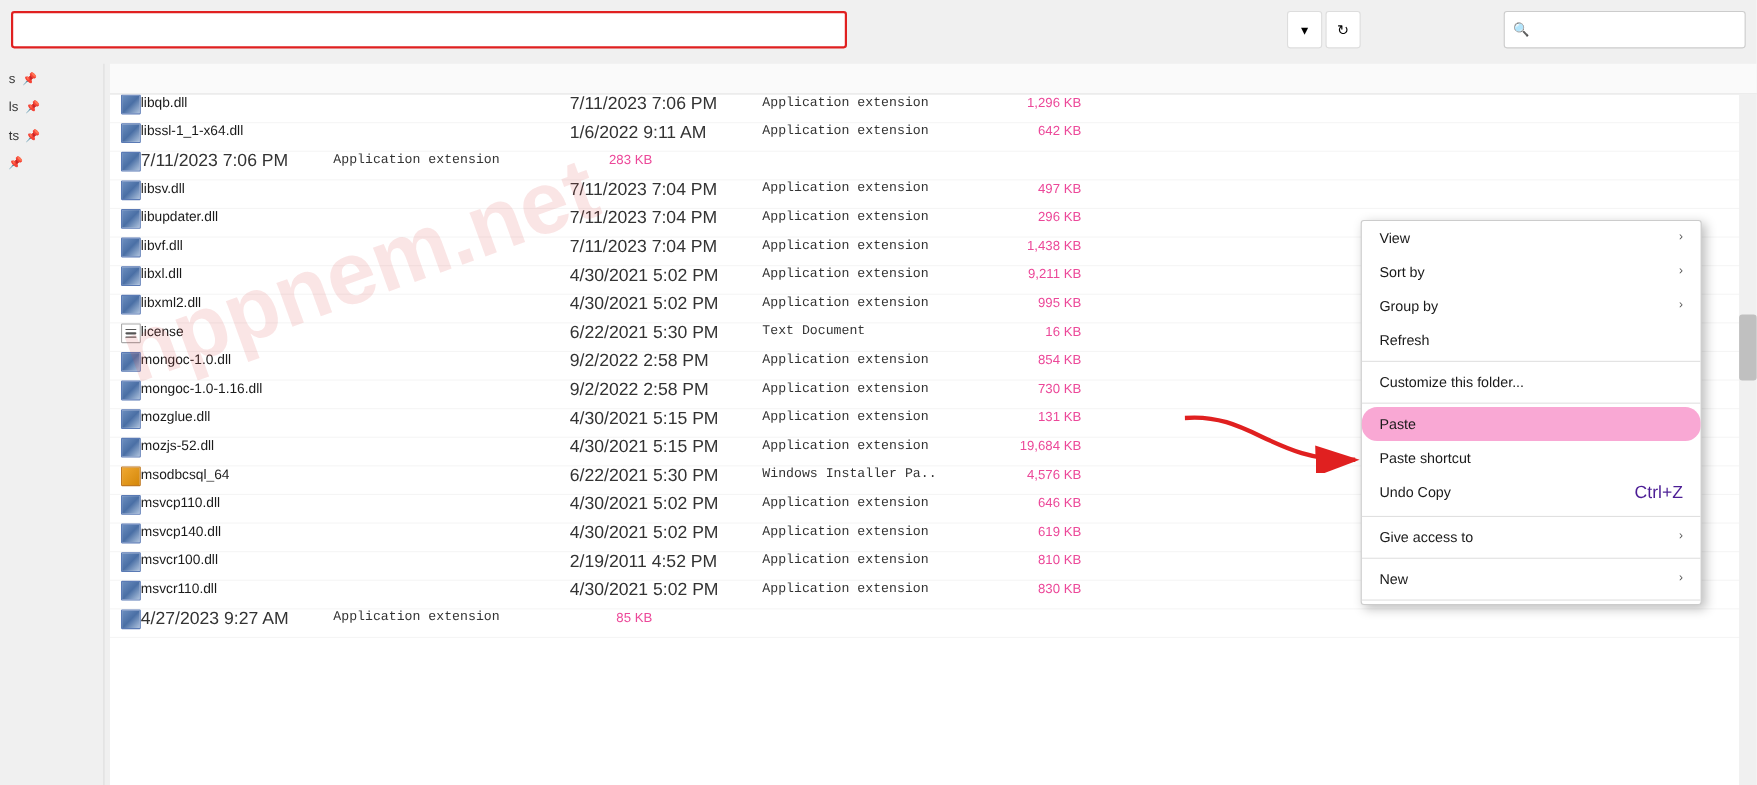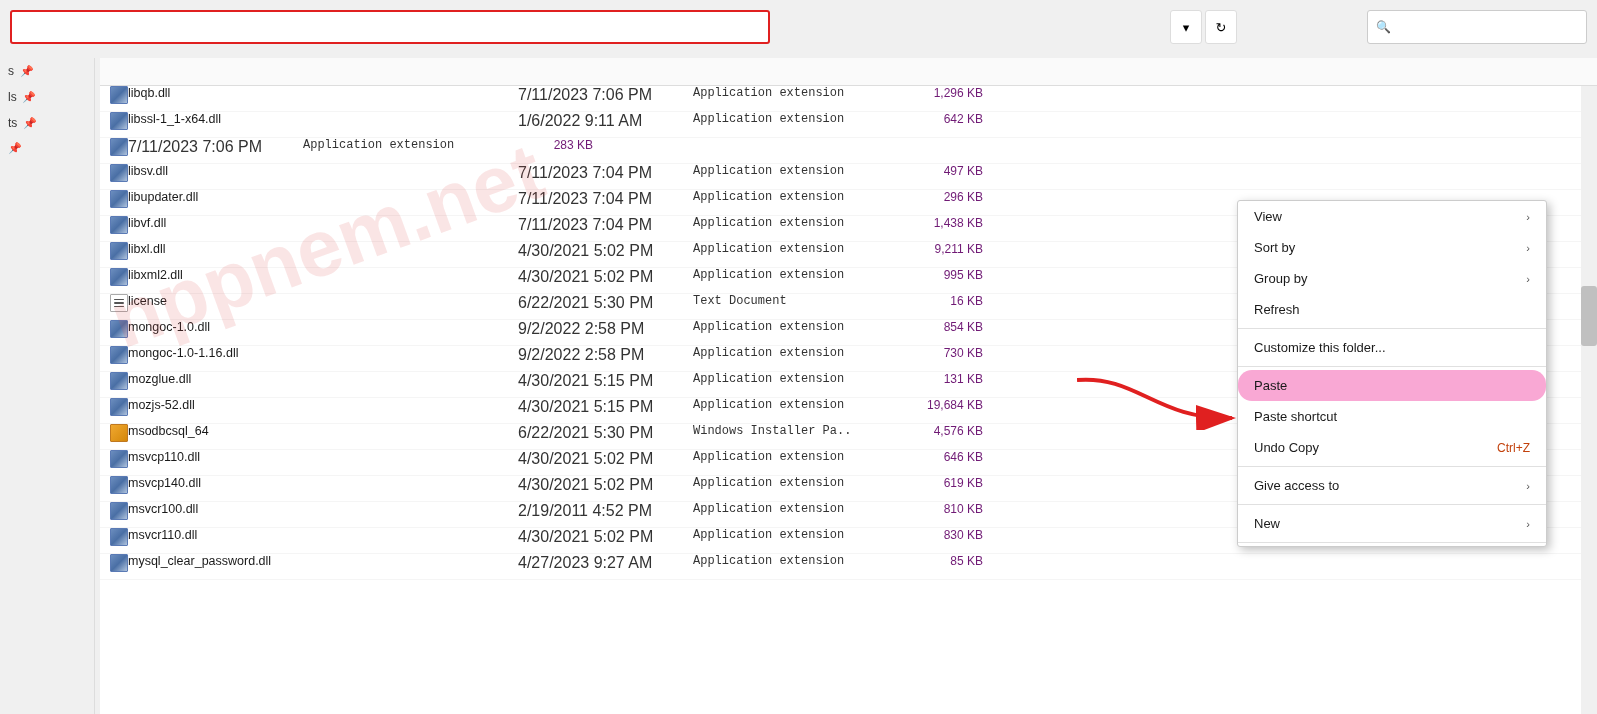--- a/index.html
+++ b/index.html
@@ -195,38 +195,37 @@
 
     .file-icon-txt .line {
       height: 1.5px;
       background: #555;
       border-radius: 1px;
     }
 
     .file-name { width: 390px; font-size: 12.5px; color: #1a1a1a; white-space: nowrap; overflow: hidden; }
     .file-date { width: 175px; font-size: 16px; color: #333; }
     .file-type { width: 210px; font-size: 12px; color: #333; font-family: Liberation Mono, monospace; }
-    .file-size { width: 100px; font-size: 12px; color: #701a75; text-align: right; padding-right: 20px; }
+    .file-size { width: 100px; font-size: 12px; color: #ec4899; text-align: right; padding-right: 20px; }
 
     
     .context-menu {
       position: absolute;
       top: 200px;
       right: 50px;
       width: 310px;
       background: white;
       border: 1px solid #ccc;
       box-shadow: 3px 3px 10px rgba(0,0,0,0.25);
       border-radius: 3px;
       z-index: 100;
     }
 
     .ctx-item {
       display: flex;
-      align-items: center;
       justify-content: space-between;
       padding: 8px 16px;
       font-size: 13px;
       color: #1a1a1a;
       cursor: pointer;
       white-space: nowrap;
       gap: 28px;
     }
 
     .ctx-item.highlighted {
@@ -239,22 +238,22 @@
       background: #e0e0e0;
       margin: 3px 0;
     }
 
     .ctx-arrow {
       color: #555;
       font-size: 11px;
     }
 
     .ctx-shortcut {
-      color: #c2410c;
-      font-size: 12px;
+      color: #4c1d95;
+      font-size: 16px;
     }
 
     
     .watermark {
       position: absolute;
       top: 200px;
       left: 100px;
       font-size: 80px;
       color: rgba(220, 80, 80, 0.15);
       font-weight: bold;
@@ -465,21 +464,20 @@
   </div>
     <div class="file-row">
     <div class="file-icon-dll"></div>
     <div class="file-name">msvcr110.dll</div>
     <div class="file-date">4/30/2021 5:02 PM</div>
     <div class="file-type">Application extension</div>
     <div class="file-size">830 KB</div>
   </div>
     <div class="file-row">
     <div class="file-icon-dll"></div>
-    <div class="file-name">mysql_clear_password.dll</div>
     <div class="file-date">4/27/2023 9:27 AM</div>
     <div class="file-type">Application extension</div>
     <div class="file-size">85 KB</div>
   </div>
   </div>
 
 <div class="scrollbar-track">
   <div class="scrollbar-thumb"></div>
 </div>
 

